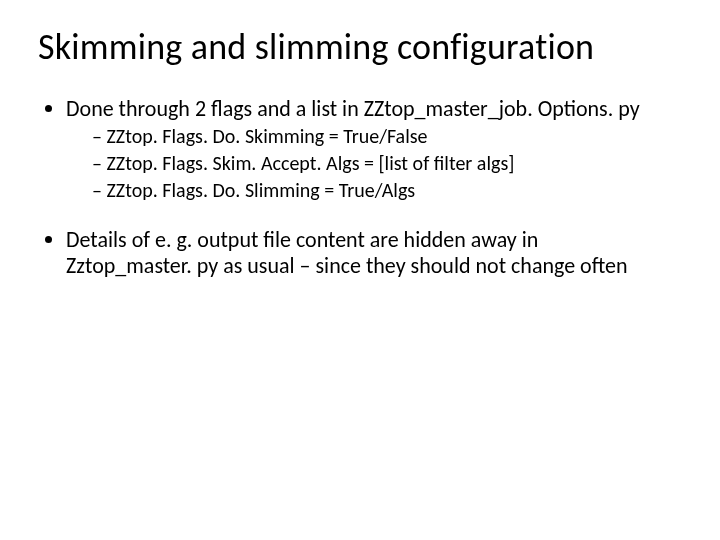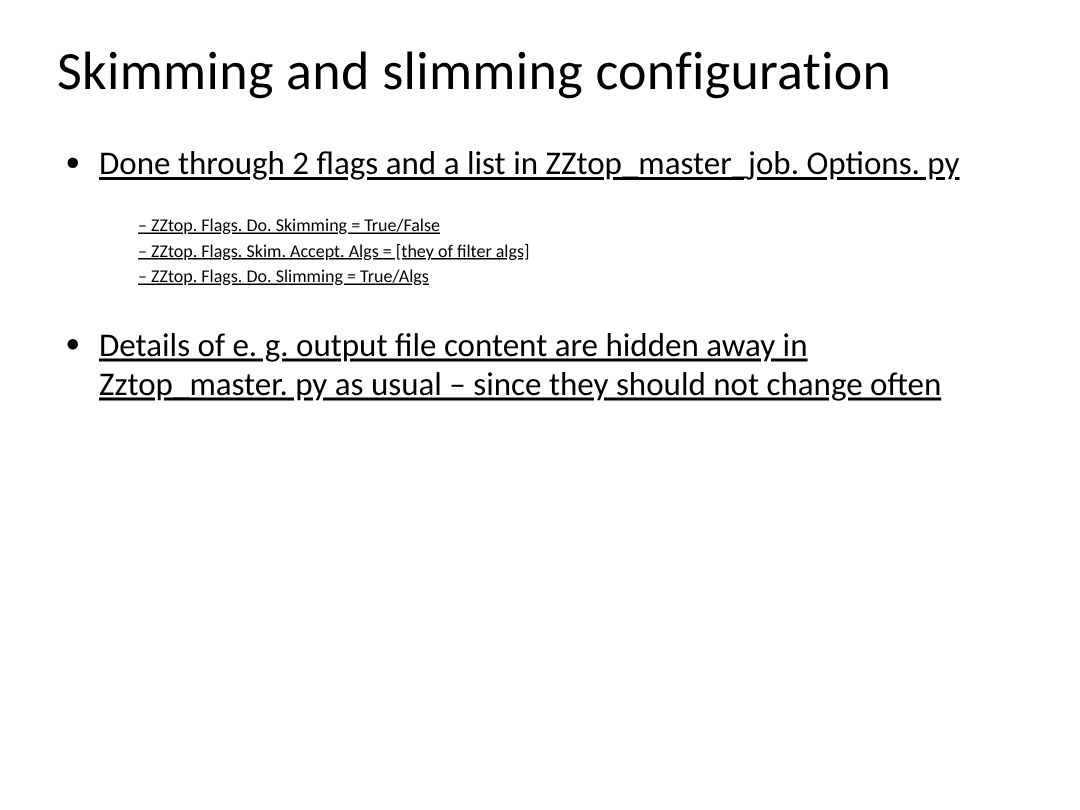--- a/index.html
+++ b/index.html
@@ -23,51 +23,50 @@
     line-height: 1.1;
     margin: 0 0 28px 0;
     letter-spacing: 0.2px;
   }
   ul.level1 {
     list-style: disc;
     margin: 0;
     padding-left: 28px;
     font-size: 22px;
     line-height: 1.18;
-    text-decoration: underline;
   }
   ul.level1 > li {
     margin-bottom: 24px;
   }
   ul.level2 {
     list-style: none;
-    margin: 22px 0 0 0;
+    margin: 2px 0 0 0;
     padding-left: 26px;
-    font-size: 12px;
+    font-size: 20px;
     line-height: 1.25;
   }
   ul.level2 > li::before {
     content: "– ";
   }
   ul.level2 > li {
     margin-bottom: 2px;
   }
 </style>
 </head>
 <body>
 
 <div class="slide">
   <h1 class="title">Skimming and slimming configuration</h1>
 
   <ul class="level1">
     <li>
       <span>Done through 2 flags and a list in ZZtop_master_job. Options. py</span>
       <ul class="level2">
         <li>ZZtop. Flags. Do. Skimming = True/False</li>
-        <li>ZZtop. Flags. Skim. Accept. Algs = [they of filter algs]</li>
+        <li>ZZtop. Flags. Skim. Accept. Algs = [list of filter algs]</li>
         <li>ZZtop. Flags. Do. Slimming = True/Algs</li>
       </ul>
     </li>
     <li>
       <span>Details of e. g. output file content are hidden away in Zztop_master. py as usual – since they should not change often</span>
     </li>
   </ul>
 </div>
 
 </body></html>

